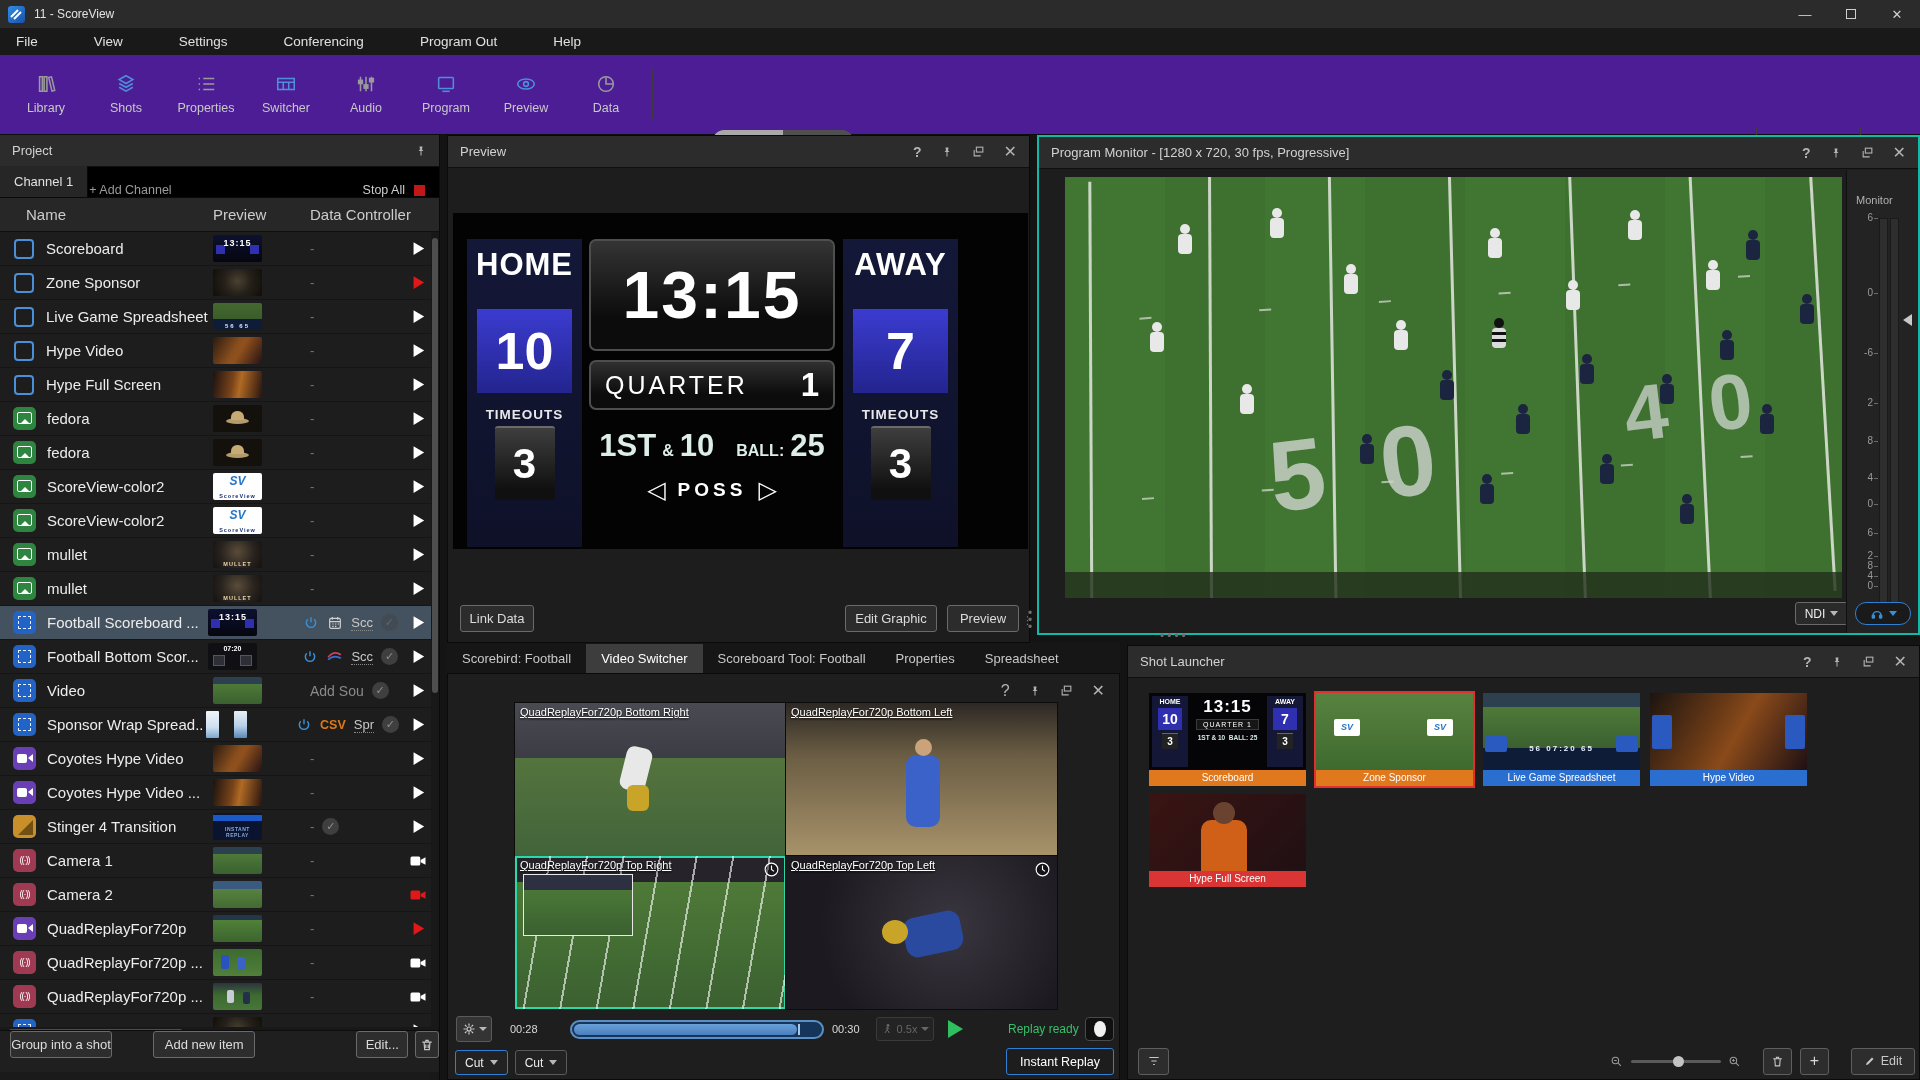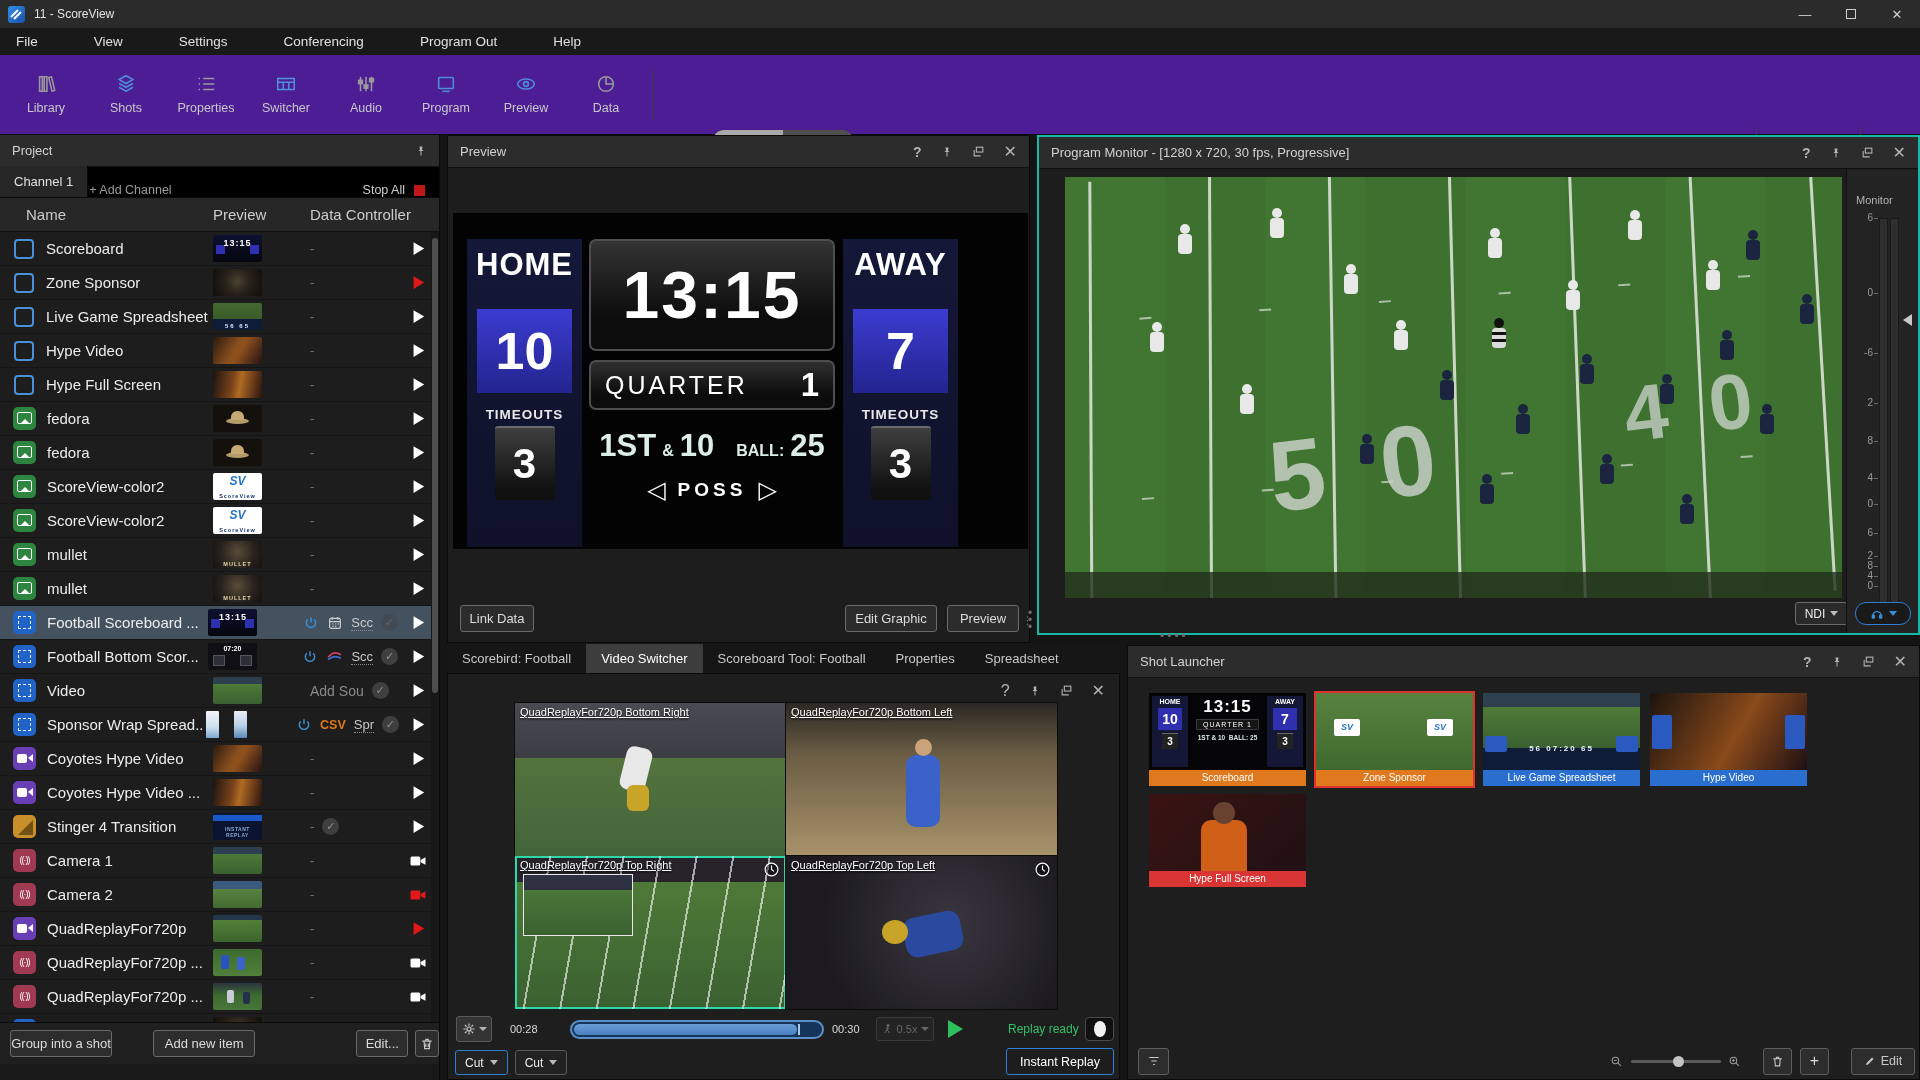--- a/index.html
+++ b/index.html
@@ -122,21 +122,21 @@
   .csv { color:#e07818; font-weight:bold; font-size:12.5px; }
   .chk { width:17px; height:17px; border-radius:50%; background:#3f3f3f; color:#8f8f8f; font-size:11px; text-align:center; line-height:17px; flex:none; }
   .chk.faded { opacity:.35; }
   .act-red { color:#e01818 !important; }
   .act { color:#fff; }
 
   #h-scroll { position:absolute; left:0; bottom:42px; width:432px; height:11px; background:#181818; }
   #h-scroll .thumb-h { position:absolute; left:8px; top:2px; width:175px; height:7px; border-radius:4px; background:#4e4e4e; }
   #v-scroll { position:absolute; right:0; top:97px; width:8px; height:877px; background:#181818; }
   #v-scroll .thumb-v { position:absolute; left:1px; top:6px; width:6px; height:455px; border-radius:3px; background:#4e4e4e; }
-  #project-footer { position:absolute; left:0; bottom:16px; width:100%; height:42px; background:#1f1f1f; border-top:1px solid #0c0c0c; display:flex; align-items:center; }
+  #project-footer { position:absolute; left:0; bottom:8px; width:100%; height:42px; background:#1f1f1f; border-top:1px solid #0c0c0c; display:flex; align-items:flex-start; }
   .pf-btn { height:27px; background:#2d2d2d; border:1px solid #6a6a6a; border-radius:3px; color:#dcdcdc; font-size:13px; display:flex; align-items:center; justify-content:center; }
   #pf-group { width:122px; margin-left:10px; } #pf-add { width:122px; margin-left:41px; } #pf-edit { width:62px; margin-left:101px; } #pf-trash { width:28px; margin-left:7px; color:#c8c8c8; }
 
   
   #preview-panel { position:absolute; left:447px; top:135px; width:583px; height:508px; background:#1d1d1d; border:1px solid #0a0a0a; }
   #preview-stage { position:absolute; left:5px; top:77px; width:575px; height:336px; background:#030303; }
   #scoreboard { position:absolute; left:14px; top:26px; width:476px; height:308px; display:flex; }
   .sb-col { width:115px; height:100%; background:linear-gradient(180deg,#141838 0%,#0e1128 100%); display:flex; flex-direction:column; align-items:center; flex:none; }
   .sb-team { margin-top:8px; font-size:31px; font-weight:bold; color:#fff; letter-spacing:1px; }
   .sb-score { margin-top:26px; width:95px; height:84px; background:linear-gradient(180deg,#3b3cd0 0%,#23248e 100%); display:flex; align-items:center; justify-content:center; font-size:52px; font-weight:bold; color:#fff; }

